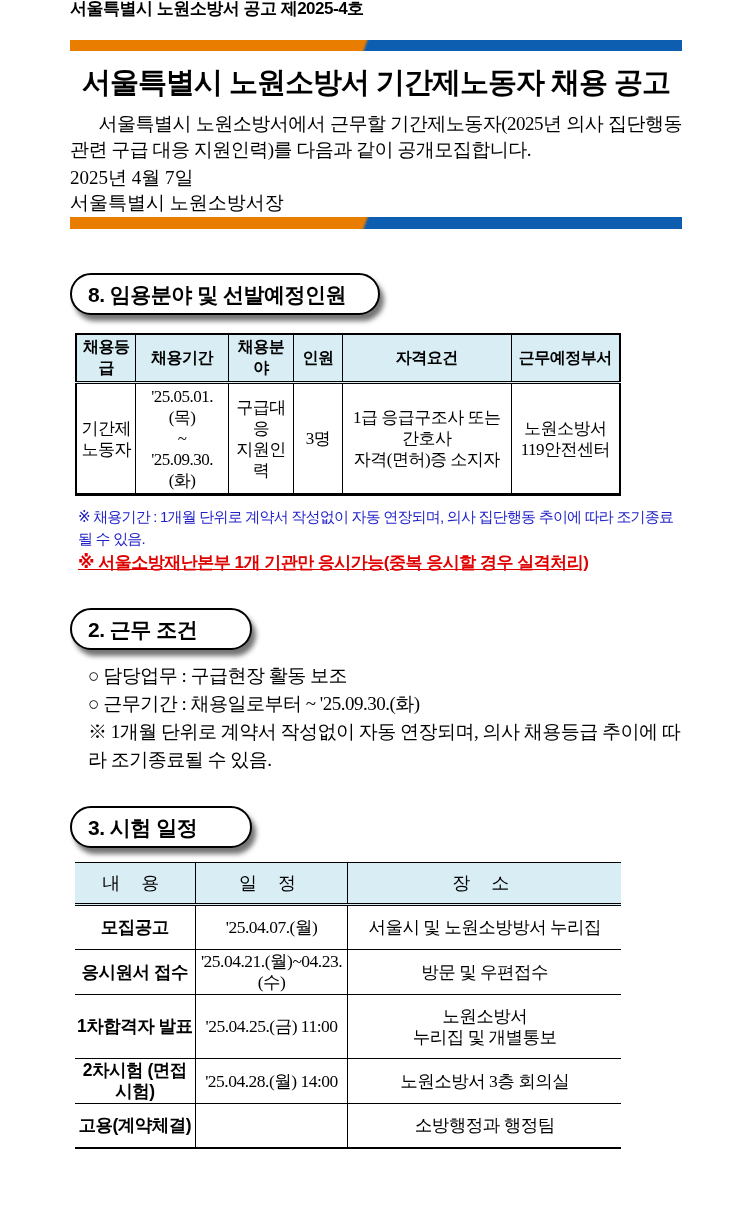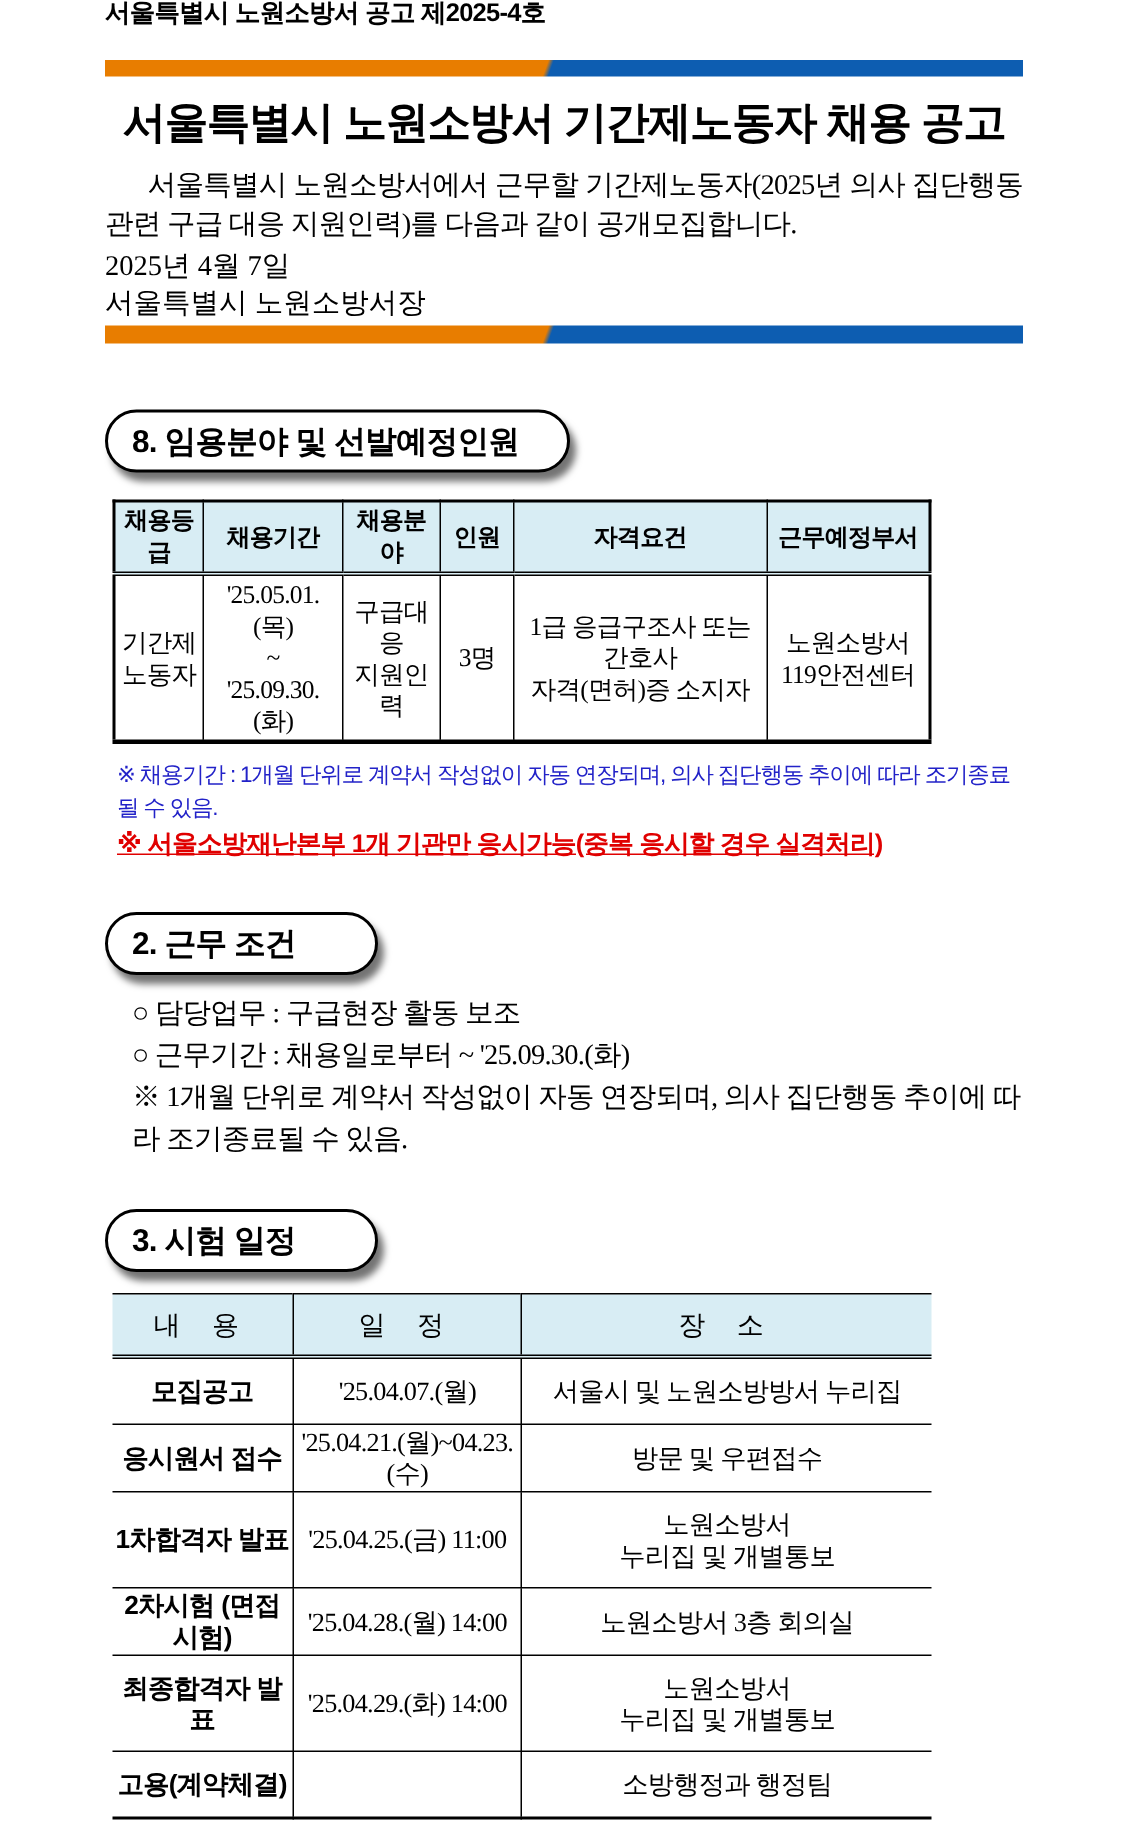--- a/index.html
+++ b/index.html
@@ -135,21 +135,21 @@
   <div class="notes">
     <div class="note-blue">※ 채용기간 : 1개월 단위로 계약서 작성없이 자동 연장되며, 의사 집단행동 추이에 따라 조기종료될 수 있음.</div>
     <div class="note-red">※ 서울소방재난본부 1개 기관만 응시가능(중복 응시할 경우 실격처리)</div>
   </div>
 
   <div><span class="section-box s2">2. 근무 조건</span></div>
 
   <div class="work-items">
     <p>○ 담당업무 : 구급현장 활동 보조</p>
     <p>○ 근무기간 : 채용일로부터 ~ '25.09.30.(화)</p>
-    <p class="work-note">※ 1개월 단위로 계약서 작성없이 자동 연장되며, 의사 집단행동 추이에 따라 조기종료될 수 있음.</p>
+    <p class="work-note">※ 1개월 단위로 계약서 작성없이 자동 연장되며, 의사 채용등급 추이에 따라 조기종료될 수 있음.</p>
   </div>
 
   <div><span class="section-box s3">3. 시험 일정</span></div>
 
   <table class="t2">
     <colgroup>
       <col style="width:22%">
         <col style="width:28%">
         <col style="width:50%">
     </colgroup>
@@ -175,26 +175,20 @@
         <td class="c1 vline">1차합격자 발표</td>
         <td class="vline">'25.04.25.(금) 11:00</td>
         <td class="ml">노원소방서
 누리집 및 개별통보</td>
       </tr>
       <tr class="r-s">
         <td class="c1 vline">2차시험 (면접시험)</td>
         <td class="vline">'25.04.28.(월) 14:00</td>
         <td>노원소방서 3층 회의실</td>
       </tr>
-      <tr class="r-t">
-        <td class="c1 vline">최종합격자 발표</td>
-        <td class="vline">'25.04.29.(화) 14:00</td>
-        <td class="ml">노원소방서
-누리집 및 개별통보</td>
-      </tr>
       <tr class="r-s">
         <td class="c1 vline">고용(계약체결)</td>
         <td class="vline"></td>
         <td>소방행정과 행정팀</td>
       </tr>
     </tbody>
   </table>
 
 </div>
 

